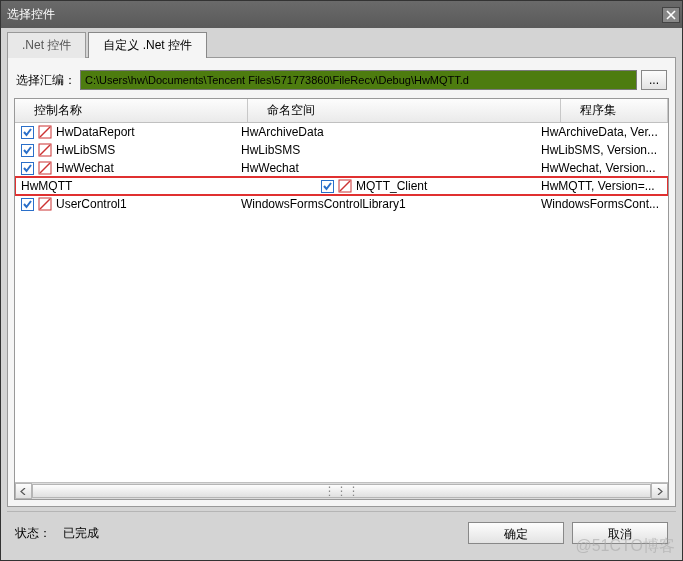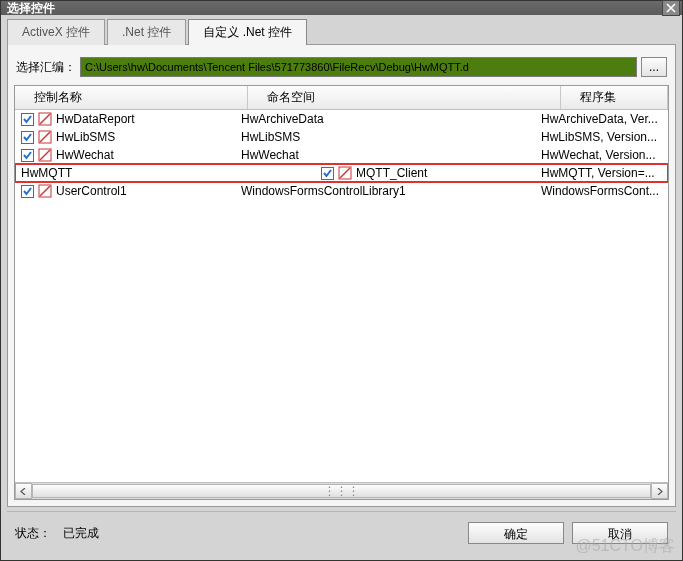--- a/index.html
+++ b/index.html
@@ -1,18 +1,18 @@
 <!DOCTYPE html>
 <html><head>
 <meta charset="utf-8">
 <style>
   * { box-sizing: border-box; font-family: "Microsoft YaHei", SimSun, Arial, sans-serif; font-size: 12px; }
   body { margin: 0; background: #555; width: 683px; height: 561px; overflow: hidden; }
   .window { width: 683px; height: 561px; background: #d4d4d4; border: 1px solid #333; display: flex; flex-direction: column; }
-  .titlebar { background: linear-gradient(#6a6a6a,#5a5a5a); color: #fff; height: 14px; display:flex; align-items:center; justify-content:space-between; padding:0 2px 0 6px;font-weight:bold; }
+  .titlebar { background: linear-gradient(#6a6a6a,#5a5a5a); color: #fff; height: 27px; display:flex; align-items:center; justify-content:space-between; padding:0 2px 0 6px; }
   .titlebar .close { width:18px; height:16px; background:#888; border:1px solid #444; display:flex; align-items:center; justify-content:center; color:#fff; }
   .titlebar .close svg { width:10px; height:10px; }
   .body { flex:1; padding:4px 6px 6px 6px; display:flex; flex-direction:column; }
   .tabs { display:flex; gap:2px; margin-bottom:-1px; }
   .tab { background:#e8e8e8; border:1px solid #999; border-bottom:none; padding:4px 14px; color:#555; position:relative; }
   .tab.active { background:#f5f5f5; border-color:#888; color:#000; z-index:2; }
   .tabpanel { flex:1; background:#f5f5f5; border:1px solid #999; display:flex; flex-direction:column; padding:6px; }
   .pathrow { display:flex; align-items:center; gap:4px; margin:6px 2px; }
   .pathrow label { white-space:nowrap; }
   .pathrow input { flex:1; height:20px; border:1px solid #7a7a7a; padding:0 4px; background:#4d7c0f; font-size:11px; }
@@ -46,21 +46,20 @@
   <div class="titlebar">
     <span>选择控件</span>
     <div class="close">
       <svg viewBox="0 0 10 10">
           <path d="M1 1 L9 9 M9 1 L1 9" stroke="#fff" stroke-width="1.6"></path>
         </svg>
     </div>
   </div>
   <div class="body">
     <div class="tabs">
-      <div class="tab">ActiveX 控件</div>
       <div class="tab">.Net 控件</div>
       <div class="tab active">自定义 .Net 控件</div>
     </div>
     <div class="tabpanel">
       <div class="pathrow">
         <label>选择汇编：</label>
         <input type="text" value="C:\Users\hw\Documents\Tencent Files\571773860\FileRecv\Debug\HwMQTT.d" style="">
         <button class="browse">...</button>
       </div>
       <div class="listwrap">

